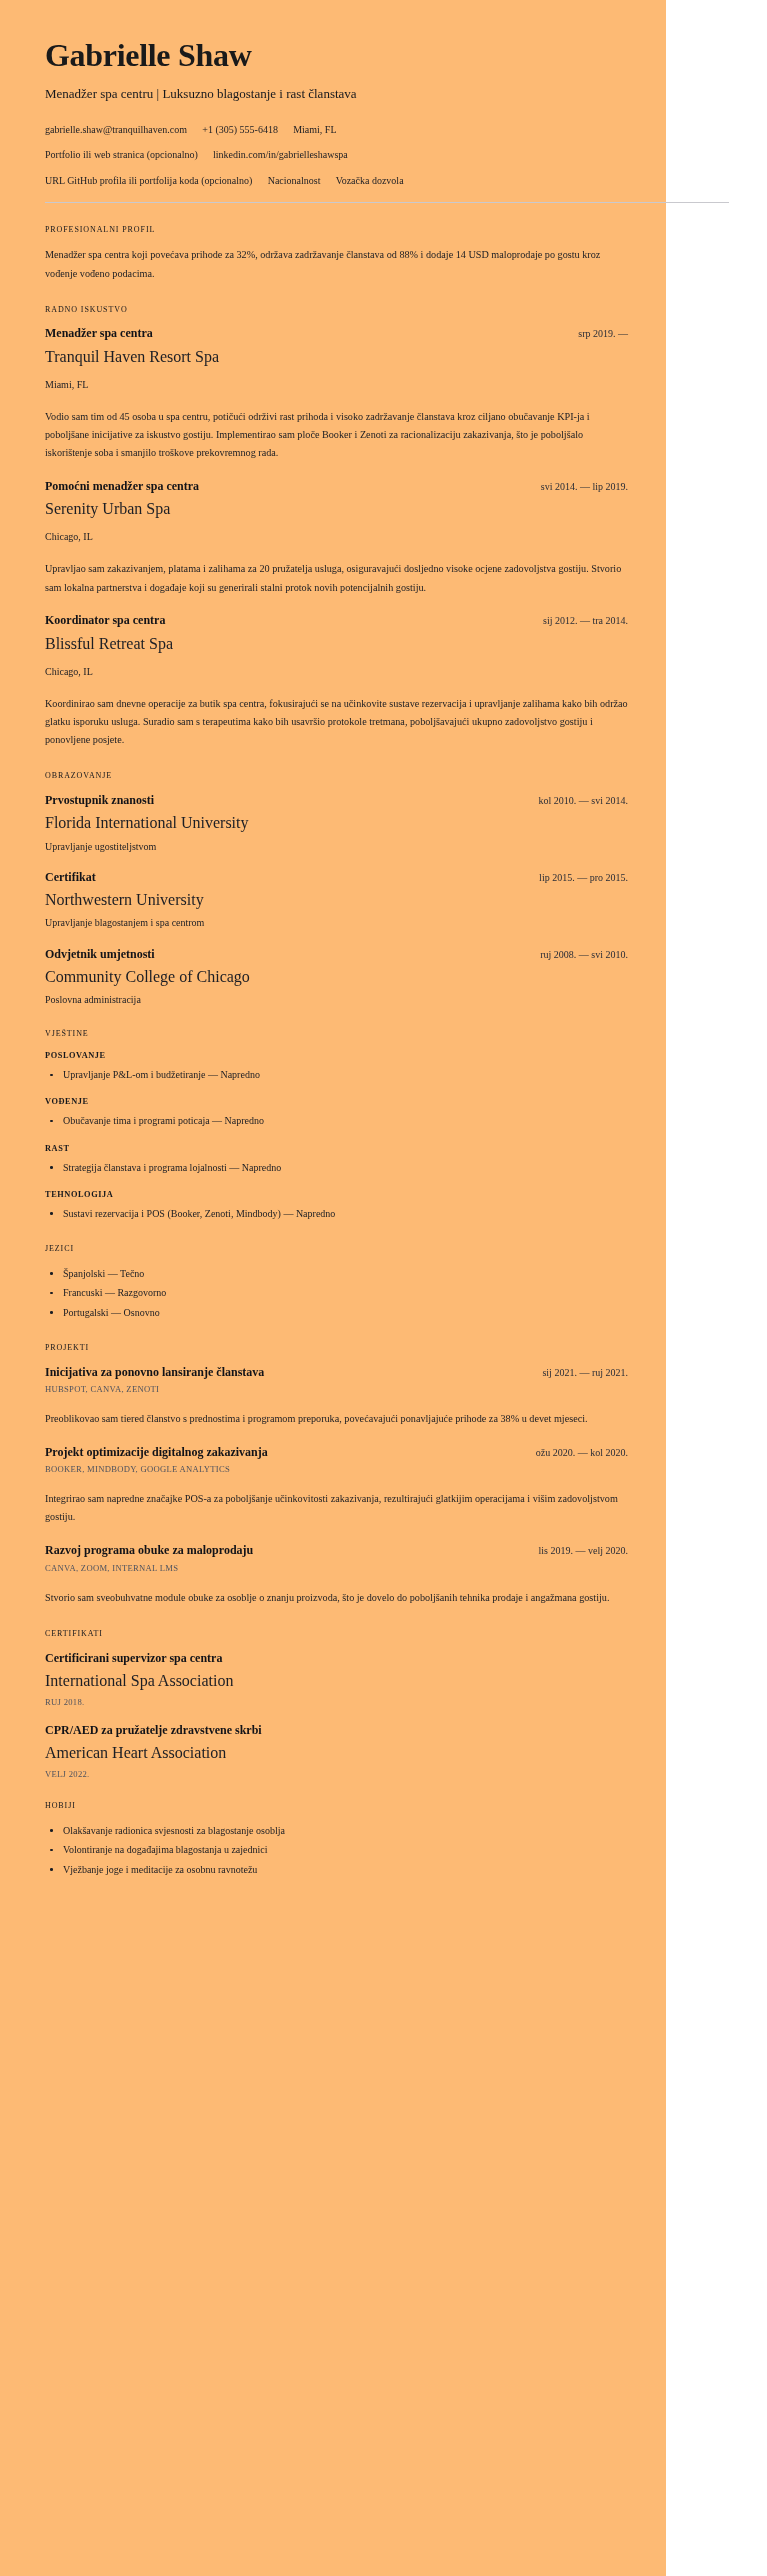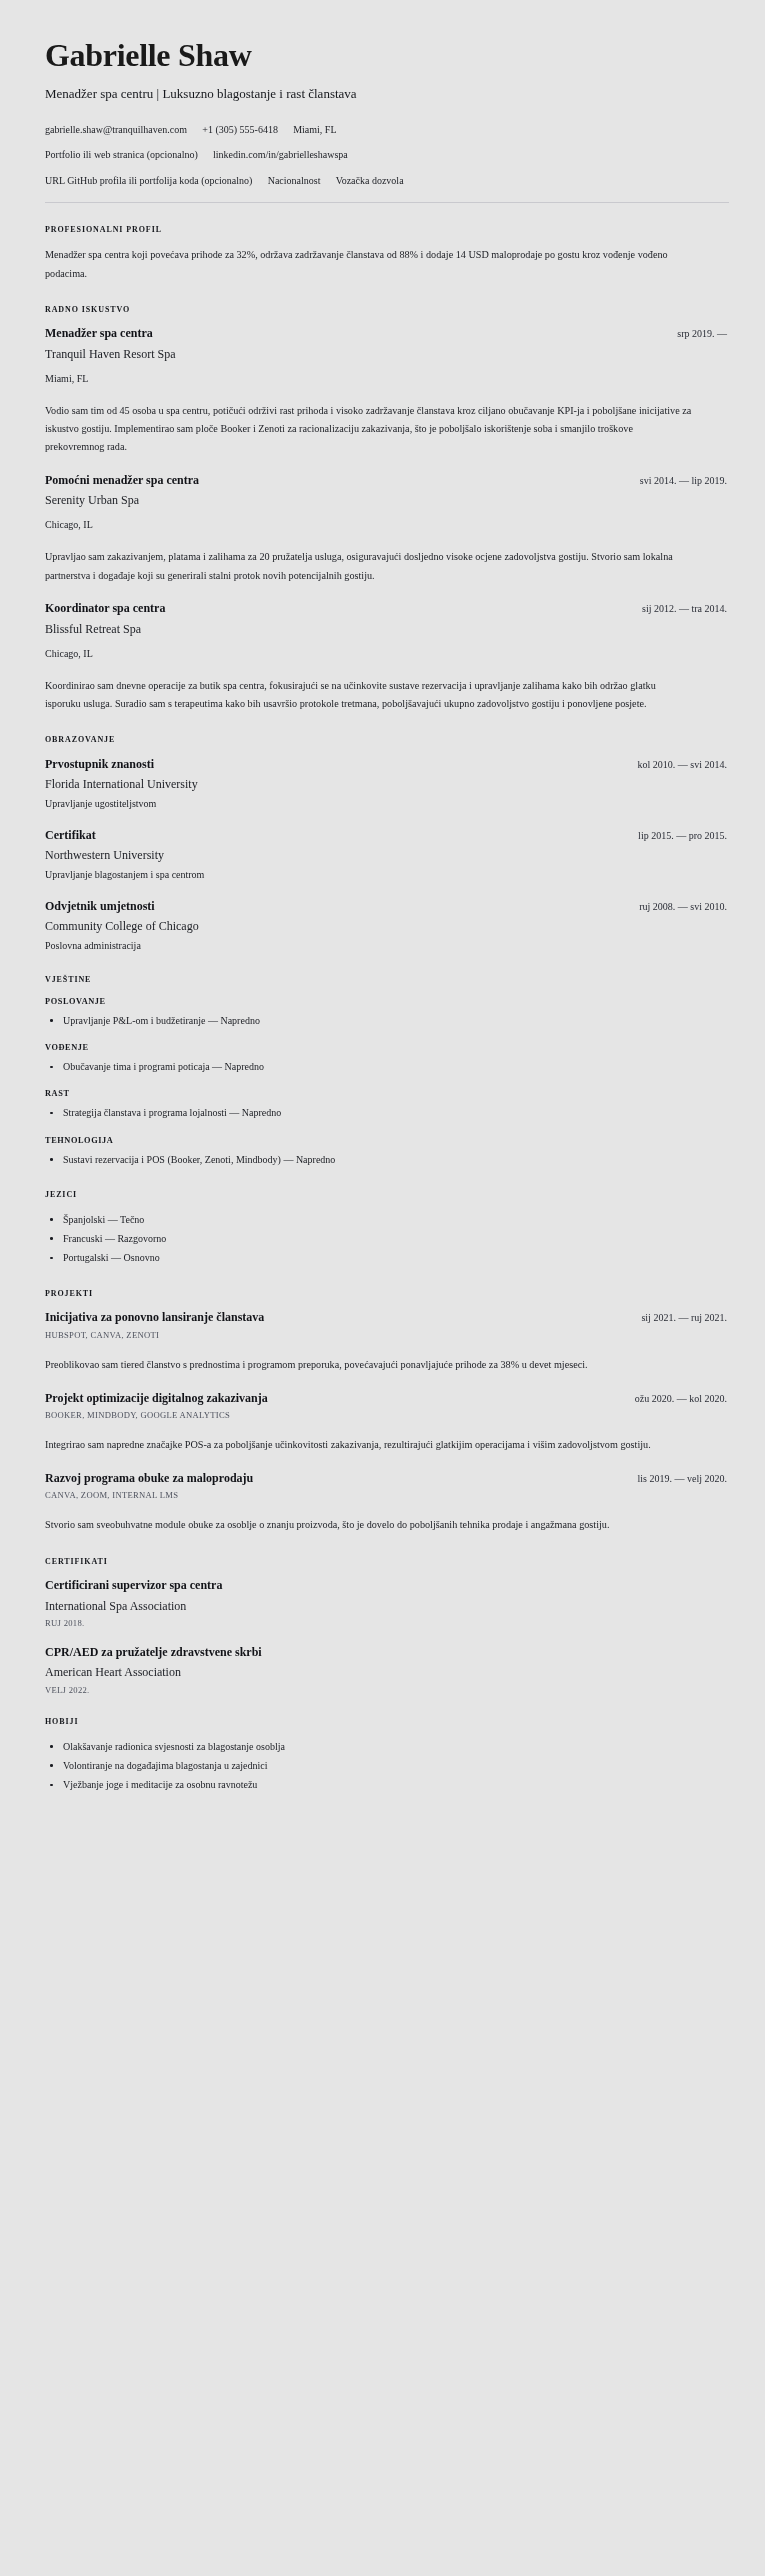--- a/index.html
+++ b/index.html
@@ -10,24 +10,24 @@
     background: #ffffff;
   }
   body {
     width: 767px;
     min-height: 2576px;
     font-family: "Liberation Serif", "DejaVu Serif", serif;
     color: #1a1a1a;
     -webkit-font-smoothing: antialiased;
   }
   .page {
-    width: 765px;
+    width: 666px;
     min-height: 2576px;
     padding: 33px 38px 25.6px 45px;
-    background: #e5e5e5;
+    background: #fdba74;
   }
 
   
   .resume-name {
     font-size: 32px;
     font-weight: 700;
     letter-spacing: -0.3px;
     line-height: 1.05;
     margin: 6.4px 0 0 0;
   }
@@ -55,21 +55,21 @@
     border: 0;
     border-top: 1.3px solid #c9c9ce;
     margin: 14px 0 0 0;
     width: 684px;
   }
 
   
   .section { margin-top: 22px; }
   .section-title {
     font-size: 8px;
-    font-weight: 700;
+    font-weight: 400;
     letter-spacing: 0.9px;
     text-transform: uppercase;
     color: #15171c;
     margin: 0 0 12.8px 0;
     font-family: "Liberation Serif", "DejaVu Serif", serif;
   }
 
   .body-text {
     font-size: 10.2px;
     line-height: 1.78;
@@ -95,21 +95,21 @@
     margin: 0;
   }
   .entry-dates {
     font-size: 10px;
     color: #2a2d36;
     white-space: nowrap;
     text-align: right;
     flex: 0 0 auto;
   }
   .entry-org {
-    font-size: 12px;
+    font-size: 16px;
     line-height: 1.5;
     color: #1c1e24;
     margin: 3.2px 0 0 0;
   }
   .entry-loc {
     font-size: 10px;
     line-height: 1.5;
     color: #1c1e24;
     margin: 8.3px 0 0 0;
   }

